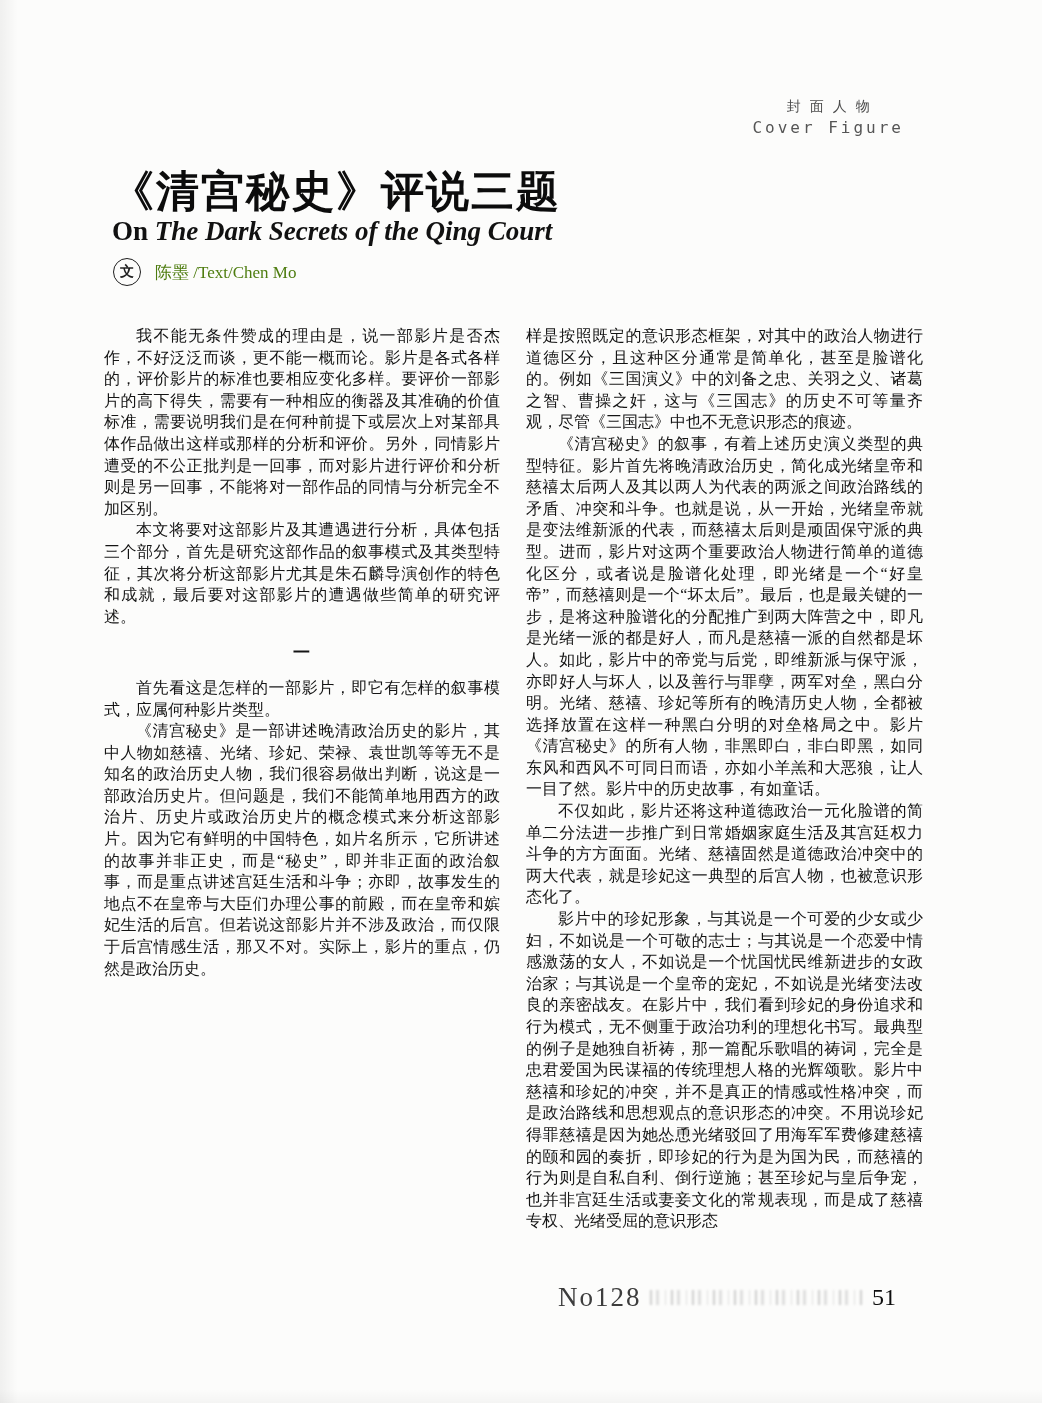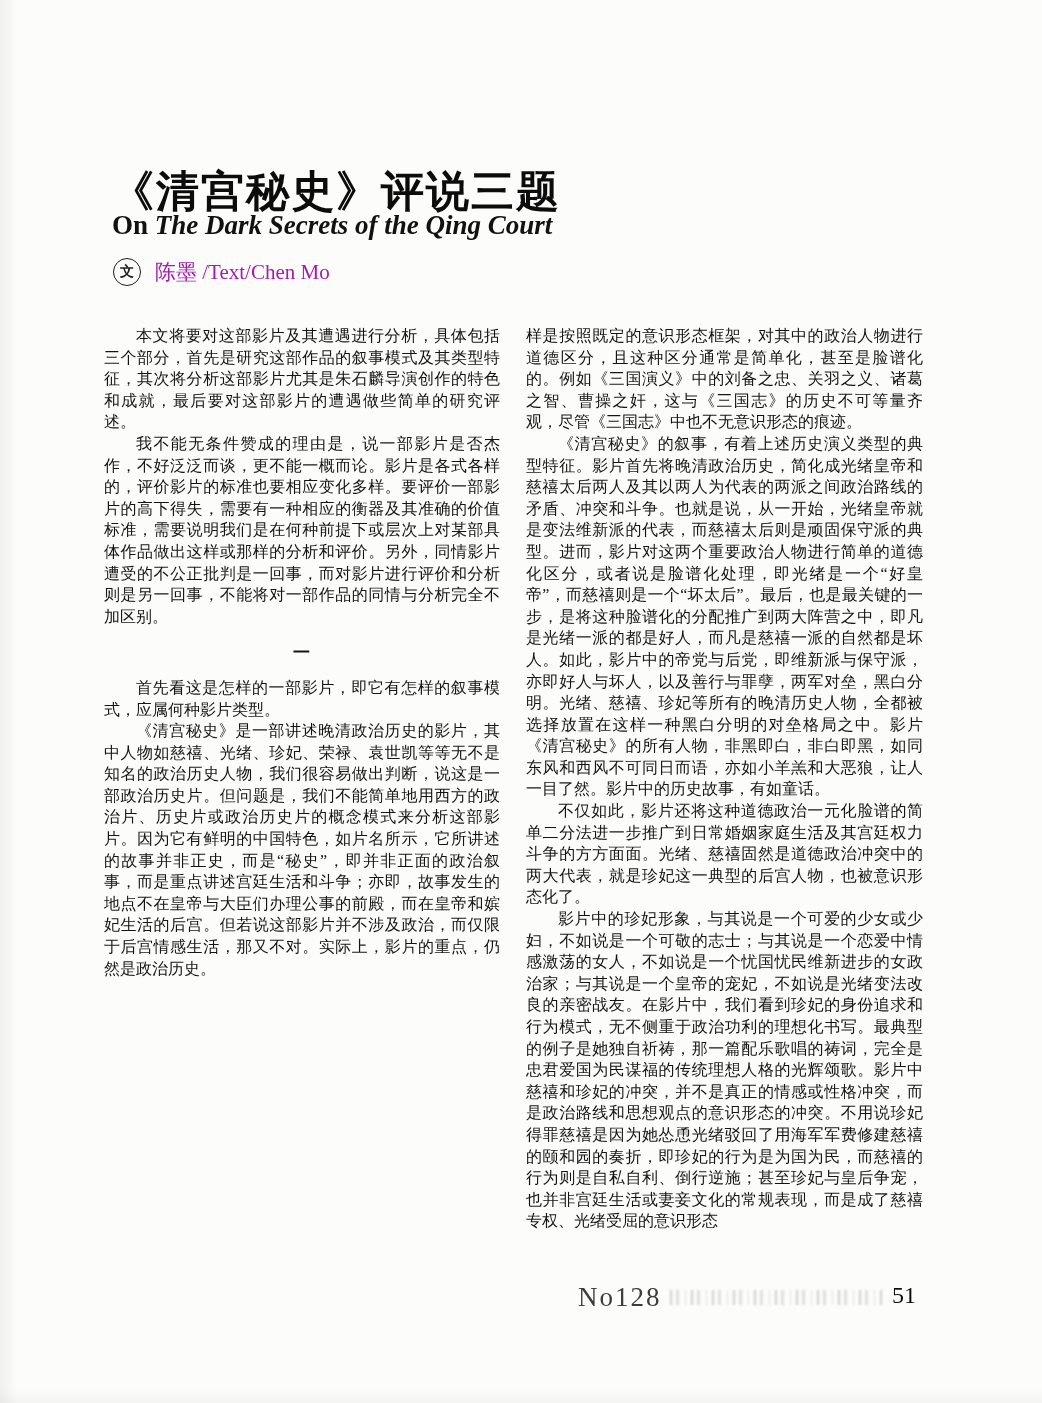--- a/index.html
+++ b/index.html
@@ -18,75 +18,79 @@
   
   .page-header { position:absolute; top:98px; right:138px; text-align:center; }
   .header-cn { font-size:14px; letter-spacing:9px; color:#4c4c4c;
                font-family:"DejaVu Sans Mono", monospace; margin-left:9px; }
   .header-en { font-size:16px; letter-spacing:3px; color:#555;
                font-family:"DejaVu Sans Mono", monospace; margin-top:2px; }
 
   
   .title-cn { position:absolute; left:111px; top:163px; margin:0;
               font-size:43px; font-weight:700; letter-spacing:2px; color:#0c0c0c; }
-  .title-en { position:absolute; left:112px; top:210px; margin:0;
+  .title-en { position:absolute; left:112px; top:216px; margin:0;
               font-size:27px; font-weight:600; color:#111; }
   .title-en em { font-style:italic; }
 
   .byline { position:absolute; left:113px; top:258px; display:flex; align-items:center; gap:14px; }
   .byline-icon { display:inline-flex; align-items:center; justify-content:center;
                  width:26px; height:26px; border:1.6px solid #1e1e1e; border-radius:50%;
                  font-size:14px; font-weight:600; color:#1e1e1e; }
-  .byline-text { font-size:21px; color:#a21caf; }
+  .byline-text { font-size:17px; color:#4d7c0f; }
 
   
   .col { position:absolute; top:325px; text-align:justify;
          font-size:16px; line-height:21.6px; color:#141414; }
   .col-left  { left:104px; width:396px; }
   .col-right { left:526px; width:397px; }
   .para { margin:0; text-indent:2em; }
   .no-indent { text-indent:0; }
   .divider { text-align:center; font-weight:700; font-size:17px;
              margin:15px 0 13px; letter-spacing:1px; }
 
   
   .footnote-block { margin-top:20px; }
   .footnote-rule { width:238px; border:0; border-top:1.6px solid #1d1d1d; margin:0 0 9px 0; }
   .footnote { margin:0; font-size:12.8px; line-height:17.6px; text-indent:2em;
               text-align:justify; color:#1f1f1f; }
 
   
   .page-footer { position:absolute; left:558px; top:1282px; width:338px;
-                 display:flex; align-items:flex-start; gap:8px;margin-left:20px; }
+                 display:flex; align-items:center; gap:8px; }
   .issue { font-size:27px; letter-spacing:2px; color:#3d3d3d; filter:blur(0.4px); }
   .faded-strip { flex:1; height:15px; align-self:center; opacity:.6; filter:blur(1.3px);
     background:repeating-linear-gradient(90deg,
       rgba(80,80,80,.45) 0 2px, rgba(0,0,0,0) 2px 6px,
       rgba(110,110,110,.35) 6px 9px, rgba(0,0,0,0) 9px 15px,
       rgba(90,90,90,.3) 15px 16px, rgba(0,0,0,0) 16px 21px); }
   .page-num { font-size:24px; font-weight:400; color:#0e0e0e; }
 </style>
 </head>
 <body>
 
 <div class="page">
 
+  <header class="page-header">
+    <div class="header-cn">封面人物</div>
+    <div class="header-en">Cover Figure</div>
+  </header>
 
   <h1 class="title-cn">《清宫秘史》评说三题</h1>
 
   <h2 class="title-en"><span>On </span><em>The Dark Secrets of the Qing Court</em></h2>
 
   <div class="byline">
     <span class="byline-icon">文</span>
     <span class="byline-text">陈墨 /Text/Chen Mo</span>
   </div>
 
   <div class="col col-left">
+    <p class="para">我不能无条件赞成的理由是，说一部影片是否杰作，不好泛泛而谈，更不能一概而论。影片是各式各样的，评价影片的标准也要相应变化多样。要评价一部影片的高下得失，需要有一种相应的衡器及其准确的价值标准，需要说明我们是在何种前提下或层次上对某部具体作品做出这样或那样的分析和评价。另外，同情影片遭受的不公正批判是一回事，而对影片进行评价和分析则是另一回事，不能将对一部作品的同情与分析完全不加区别。</p>
     <p class="para">本文将要对这部影片及其遭遇进行分析，具体包括三个部分，首先是研究这部作品的叙事模式及其类型特征，其次将分析这部影片尤其是朱石麟导演创作的特色和成就，最后要对这部影片的遭遇做些简单的研究评述。</p>
-    <p class="para">我不能无条件赞成的理由是，说一部影片是否杰作，不好泛泛而谈，更不能一概而论。影片是各式各样的，评价影片的标准也要相应变化多样。要评价一部影片的高下得失，需要有一种相应的衡器及其准确的价值标准，需要说明我们是在何种前提下或层次上对某部具体作品做出这样或那样的分析和评价。另外，同情影片遭受的不公正批判是一回事，而对影片进行评价和分析则是另一回事，不能将对一部作品的同情与分析完全不加区别。</p>
     <div class="divider">一</div>
     <p class="para">首先看这是怎样的一部影片，即它有怎样的叙事模式，应属何种影片类型。</p>
     <p class="para">《清宫秘史》是一部讲述晚清政治历史的影片，其中人物如慈禧、光绪、珍妃、荣禄、袁世凯等等无不是知名的政治历史人物，我们很容易做出判断，说这是一部政治历史片。但问题是，我们不能简单地用西方的政治片、历史片或政治历史片的概念模式来分析这部影片。因为它有鲜明的中国特色，如片名所示，它所讲述的故事并非正史，而是“秘史”，即并非正面的政治叙事，而是重点讲述宫廷生活和斗争；亦即，故事发生的地点不在皇帝与大臣们办理公事的前殿，而在皇帝和嫔妃生活的后宫。但若说这部影片并不涉及政治，而仅限于后宫情感生活，那又不对。实际上，影片的重点，仍然是政治历史。</p>
   </div>
 
   <div class="col col-right">
     <p class="para no-indent">样是按照既定的意识形态框架，对其中的政治人物进行道德区分，且这种区分通常是简单化，甚至是脸谱化的。例如《三国演义》中的刘备之忠、关羽之义、诸葛之智、曹操之奸，这与《三国志》的历史不可等量齐观，尽管《三国志》中也不无意识形态的痕迹。</p>
     <p class="para">《清宫秘史》的叙事，有着上述历史演义类型的典型特征。影片首先将晚清政治历史，简化成光绪皇帝和慈禧太后两人及其以两人为代表的两派之间政治路线的矛盾、冲突和斗争。也就是说，从一开始，光绪皇帝就是变法维新派的代表，而慈禧太后则是顽固保守派的典型。进而，影片对这两个重要政治人物进行简单的道德化区分，或者说是脸谱化处理，即光绪是一个“好皇帝”，而慈禧则是一个“坏太后”。最后，也是最关键的一步，是将这种脸谱化的分配推广到两大阵营之中，即凡是光绪一派的都是好人，而凡是慈禧一派的自然都是坏人。如此，影片中的帝党与后党，即维新派与保守派，亦即好人与坏人，以及善行与罪孽，两军对垒，黑白分明。光绪、慈禧、珍妃等所有的晚清历史人物，全都被选择放置在这样一种黑白分明的对垒格局之中。影片《清宫秘史》的所有人物，非黑即白，非白即黑，如同东风和西风不可同日而语，亦如小羊羔和大恶狼，让人一目了然。影片中的历史故事，有如童话。</p>
     <p class="para">不仅如此，影片还将这种道德政治一元化脸谱的简单二分法进一步推广到日常婚姻家庭生活及其宫廷权力斗争的方方面面。光绪、慈禧固然是道德政治冲突中的两大代表，就是珍妃这一典型的后宫人物，也被意识形态化了。</p>
     <p class="para">影片中的珍妃形象，与其说是一个可爱的少女或少妇，不如说是一个可敬的志士；与其说是一个恋爱中情感激荡的女人，不如说是一个忧国忧民维新进步的女政治家；与其说是一个皇帝的宠妃，不如说是光绪变法改良的亲密战友。在影片中，我们看到珍妃的身份追求和行为模式，无不侧重于政治功利的理想化书写。最典型的例子是她独自祈祷，那一篇配乐歌唱的祷词，完全是忠君爱国为民谋福的传统理想人格的光辉颂歌。影片中慈禧和珍妃的冲突，并不是真正的情感或性格冲突，而是政治路线和思想观点的意识形态的冲突。不用说珍妃得罪慈禧是因为她怂恿光绪驳回了用海军军费修建慈禧的颐和园的奏折，即珍妃的行为是为国为民，而慈禧的行为则是自私自利、倒行逆施；甚至珍妃与皇后争宠，也并非宫廷生活或妻妾文化的常规表现，而是成了慈禧专权、光绪受屈的意识形态</p>

